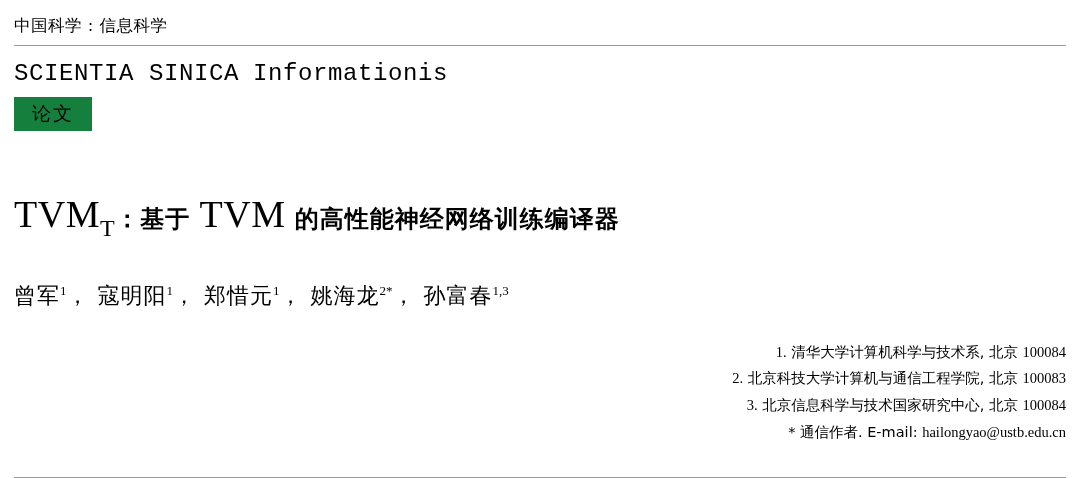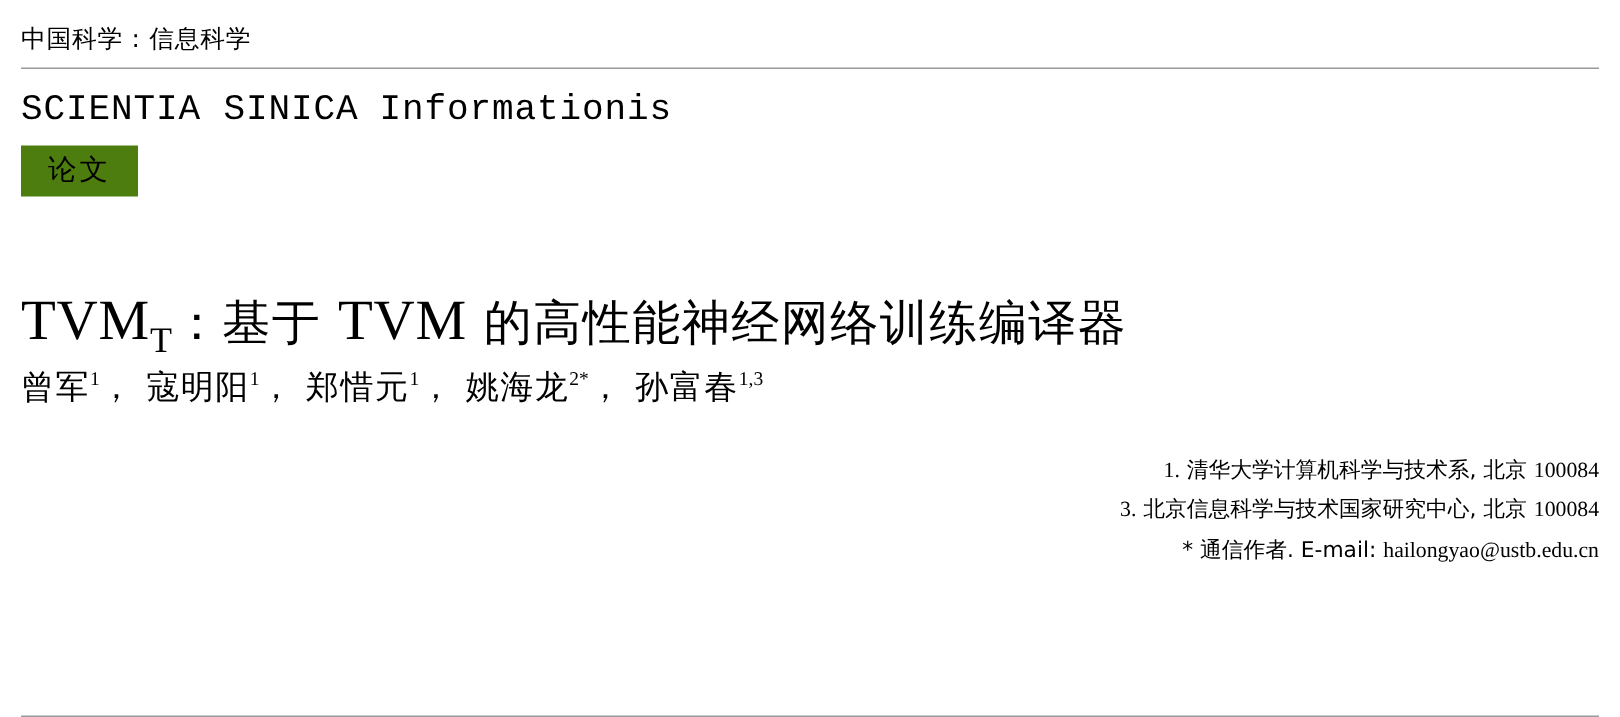--- a/index.html
+++ b/index.html
@@ -39,46 +39,47 @@
     letter-spacing: 0.6px;
     padding-top: 14px;
     padding-bottom: 10px;
   }
   .journal-en .sep {
     display: inline-block;
     width: 14px;
   }
   .badge {
     display: inline-block;
-    background: #4d7c0f;
+    background: #15803d;
     font-family: "DejaVu Sans", sans-serif;
     font-size: 19px;
     padding: 6px 18px 7px 18px;
     letter-spacing: 2px;
     line-height: 1.15;
   }
   .title {
     font-family: "Liberation Serif", serif;
     font-size: 38px;
     line-height: 1.15;
     margin-top: 62px;
     white-space: nowrap;
     letter-spacing: 0.5px;
   }
   .title .cn {
     font-family: "DejaVu Sans", sans-serif;
-    font-weight: normal;
-    font-size: 32px;
+    font-weight: bold;
+    font-size: 24px;
     letter-spacing: 1px;
   }
   .title .sub {
     font-size: 24px;
     vertical-align: sub;
   }
   .authors {
+    margin-top: 38px;
     font-family: "DejaVu Sans", sans-serif;
     font-size: 22px;
     letter-spacing: 1px;
   }
   .authors sup {
     font-family: "Liberation Serif", serif;
     font-size: 13px;
     vertical-align: super;
     letter-spacing: 0;
   }
@@ -136,20 +137,21 @@
   <div class="authors">
     <span><span>曾军</span><sup>1</sup><span>，</span></span>
     <span><span>寇明阳</span><sup>1</sup><span>，</span></span>
     <span><span>郑惜元</span><sup>1</sup><span>，</span></span>
     <span><span>姚海龙</span><sup>2*</sup><span>，</span></span>
     <span><span>孙富春</span><sup>1,3</sup></span>
   </div>
 
   <div class="affils">
     <div><span class="num">1.</span> <span>清华大学计算机科学与技术系, 北京 </span><span class="code">100084</span></div>
+    <div><span class="num">2.</span> <span>北京科技大学计算机与通信工程学院, 北京 </span><span class="code">100083</span></div>
     <div><span class="num">3.</span> <span>北京信息科学与技术国家研究中心, 北京 </span><span class="code">100084</span></div>
   </div>
 
   <div class="corr">
     <span>* 通信作者. E-mail: </span><span class="mail">hailongyao@ustb.edu.cn</span>
   </div>
 
   <div class="bottom-rule"></div>
 
 </div>

